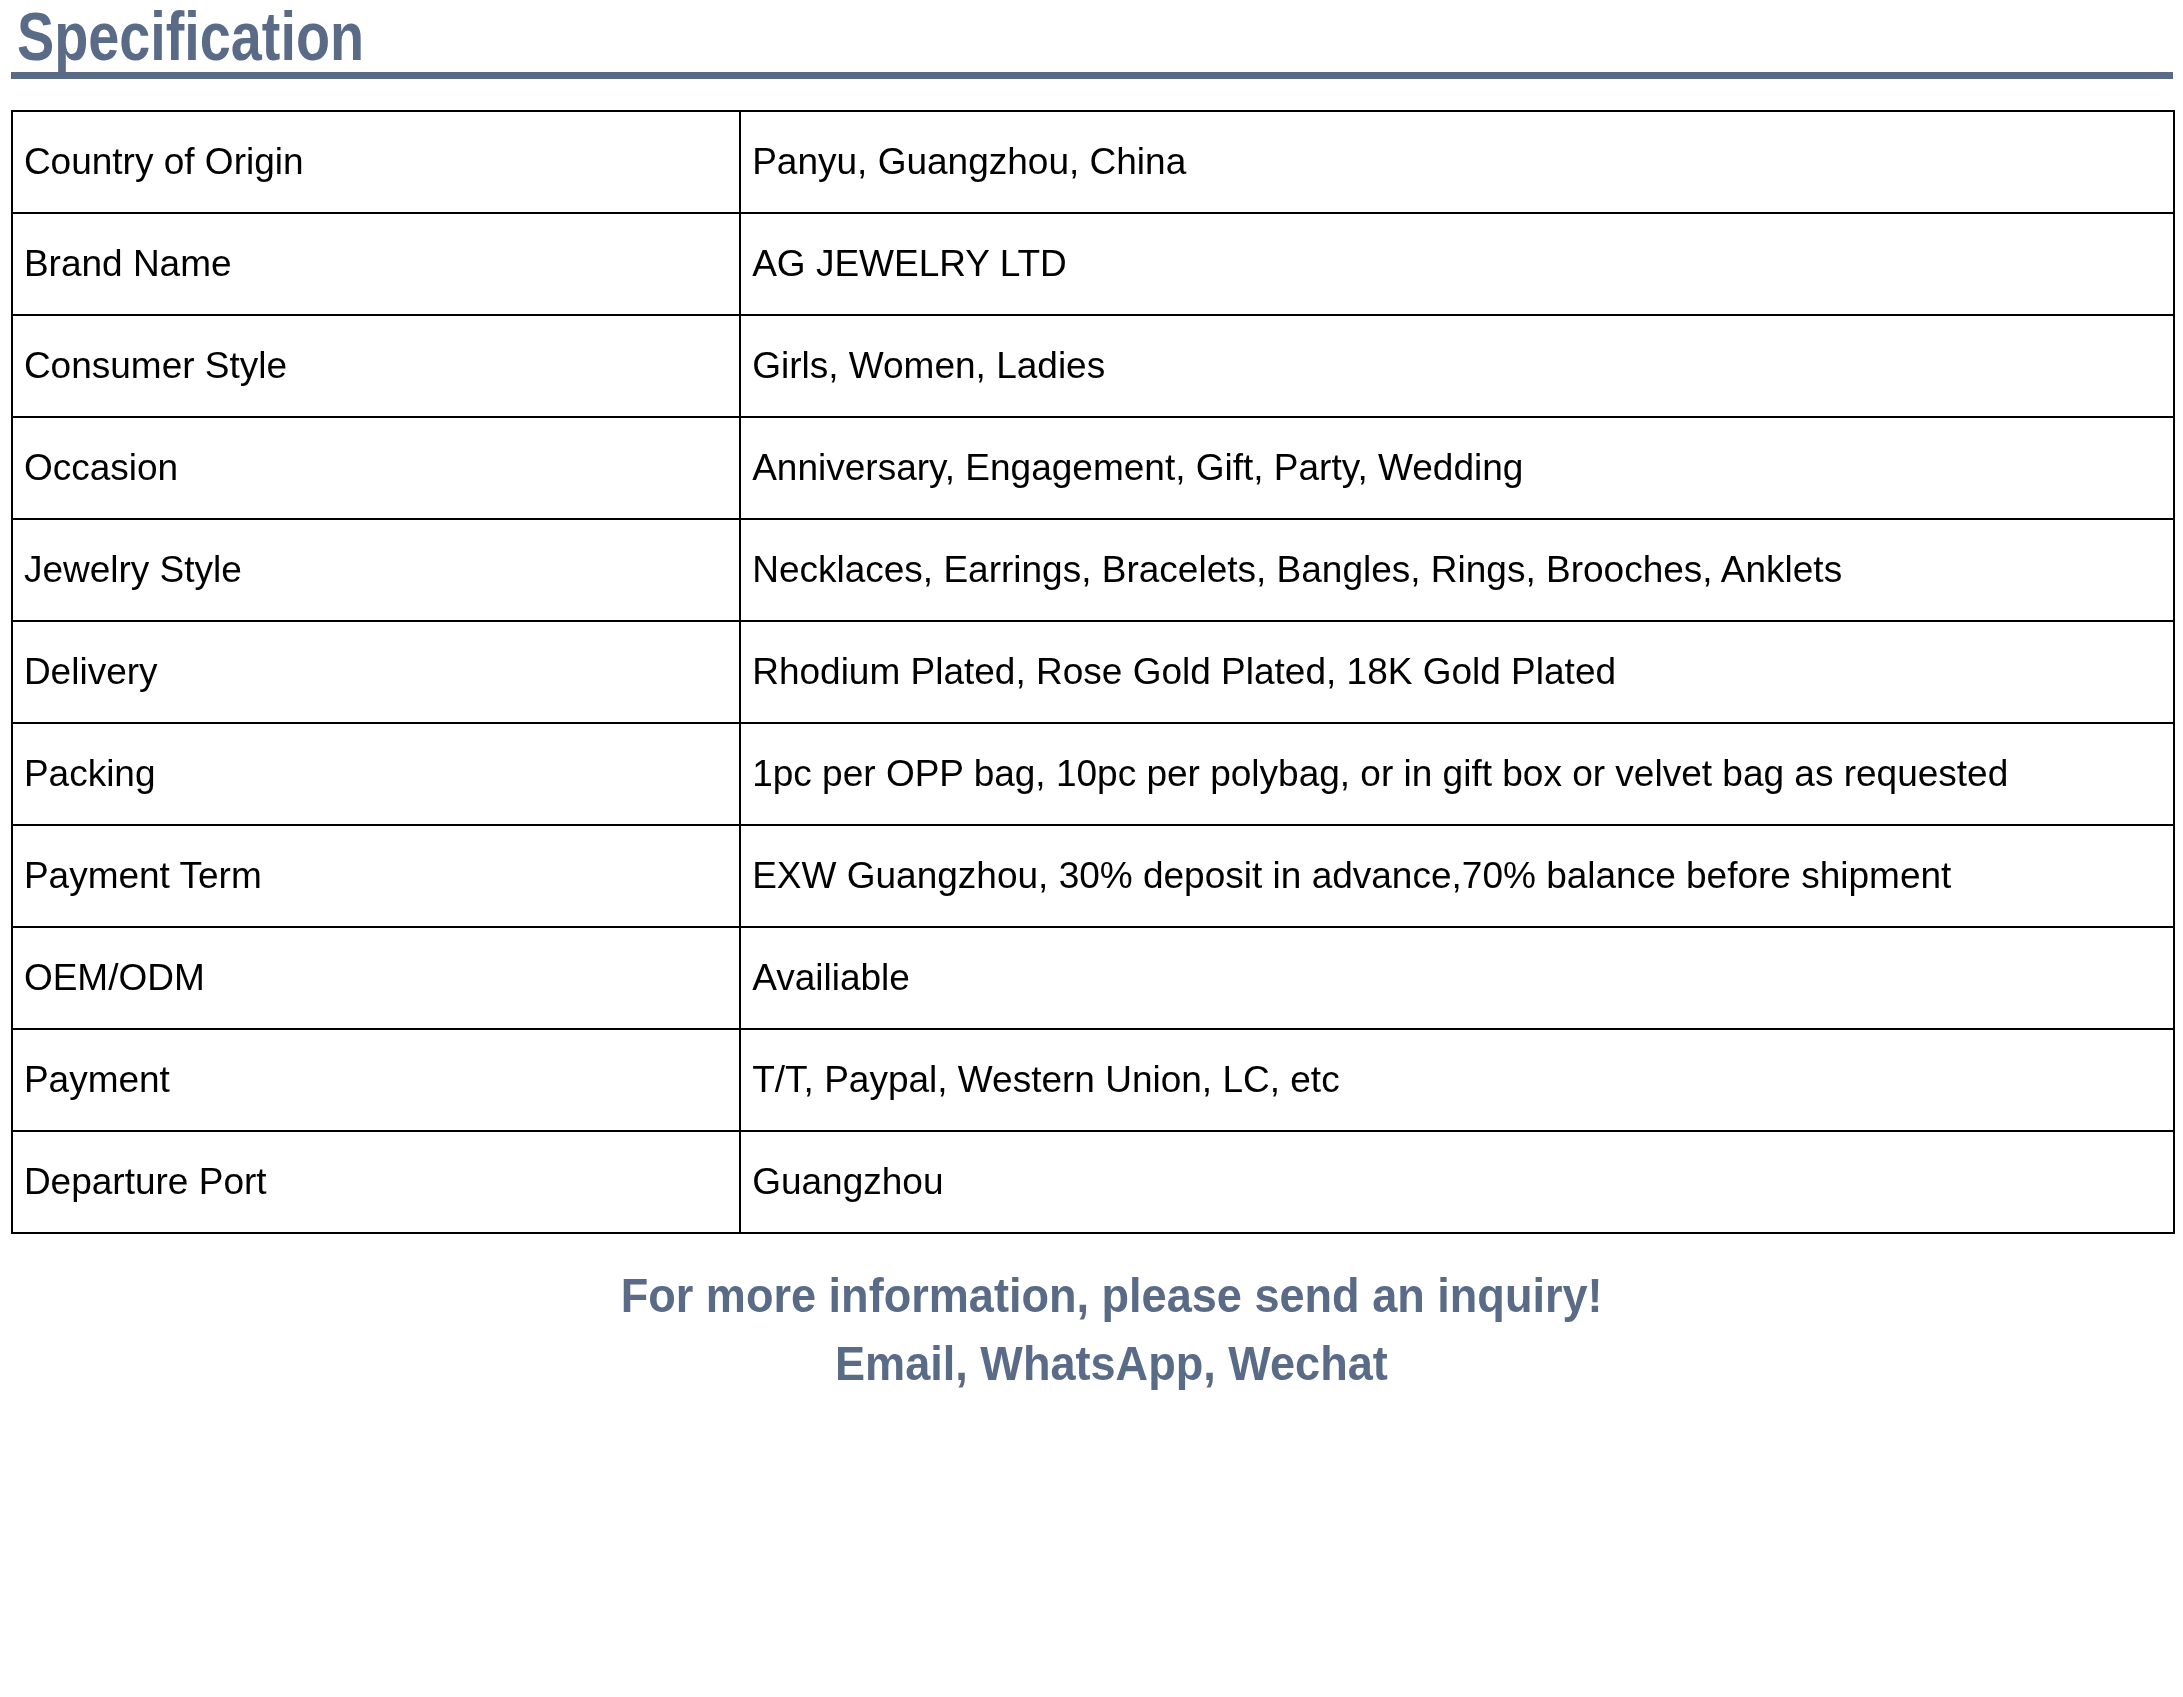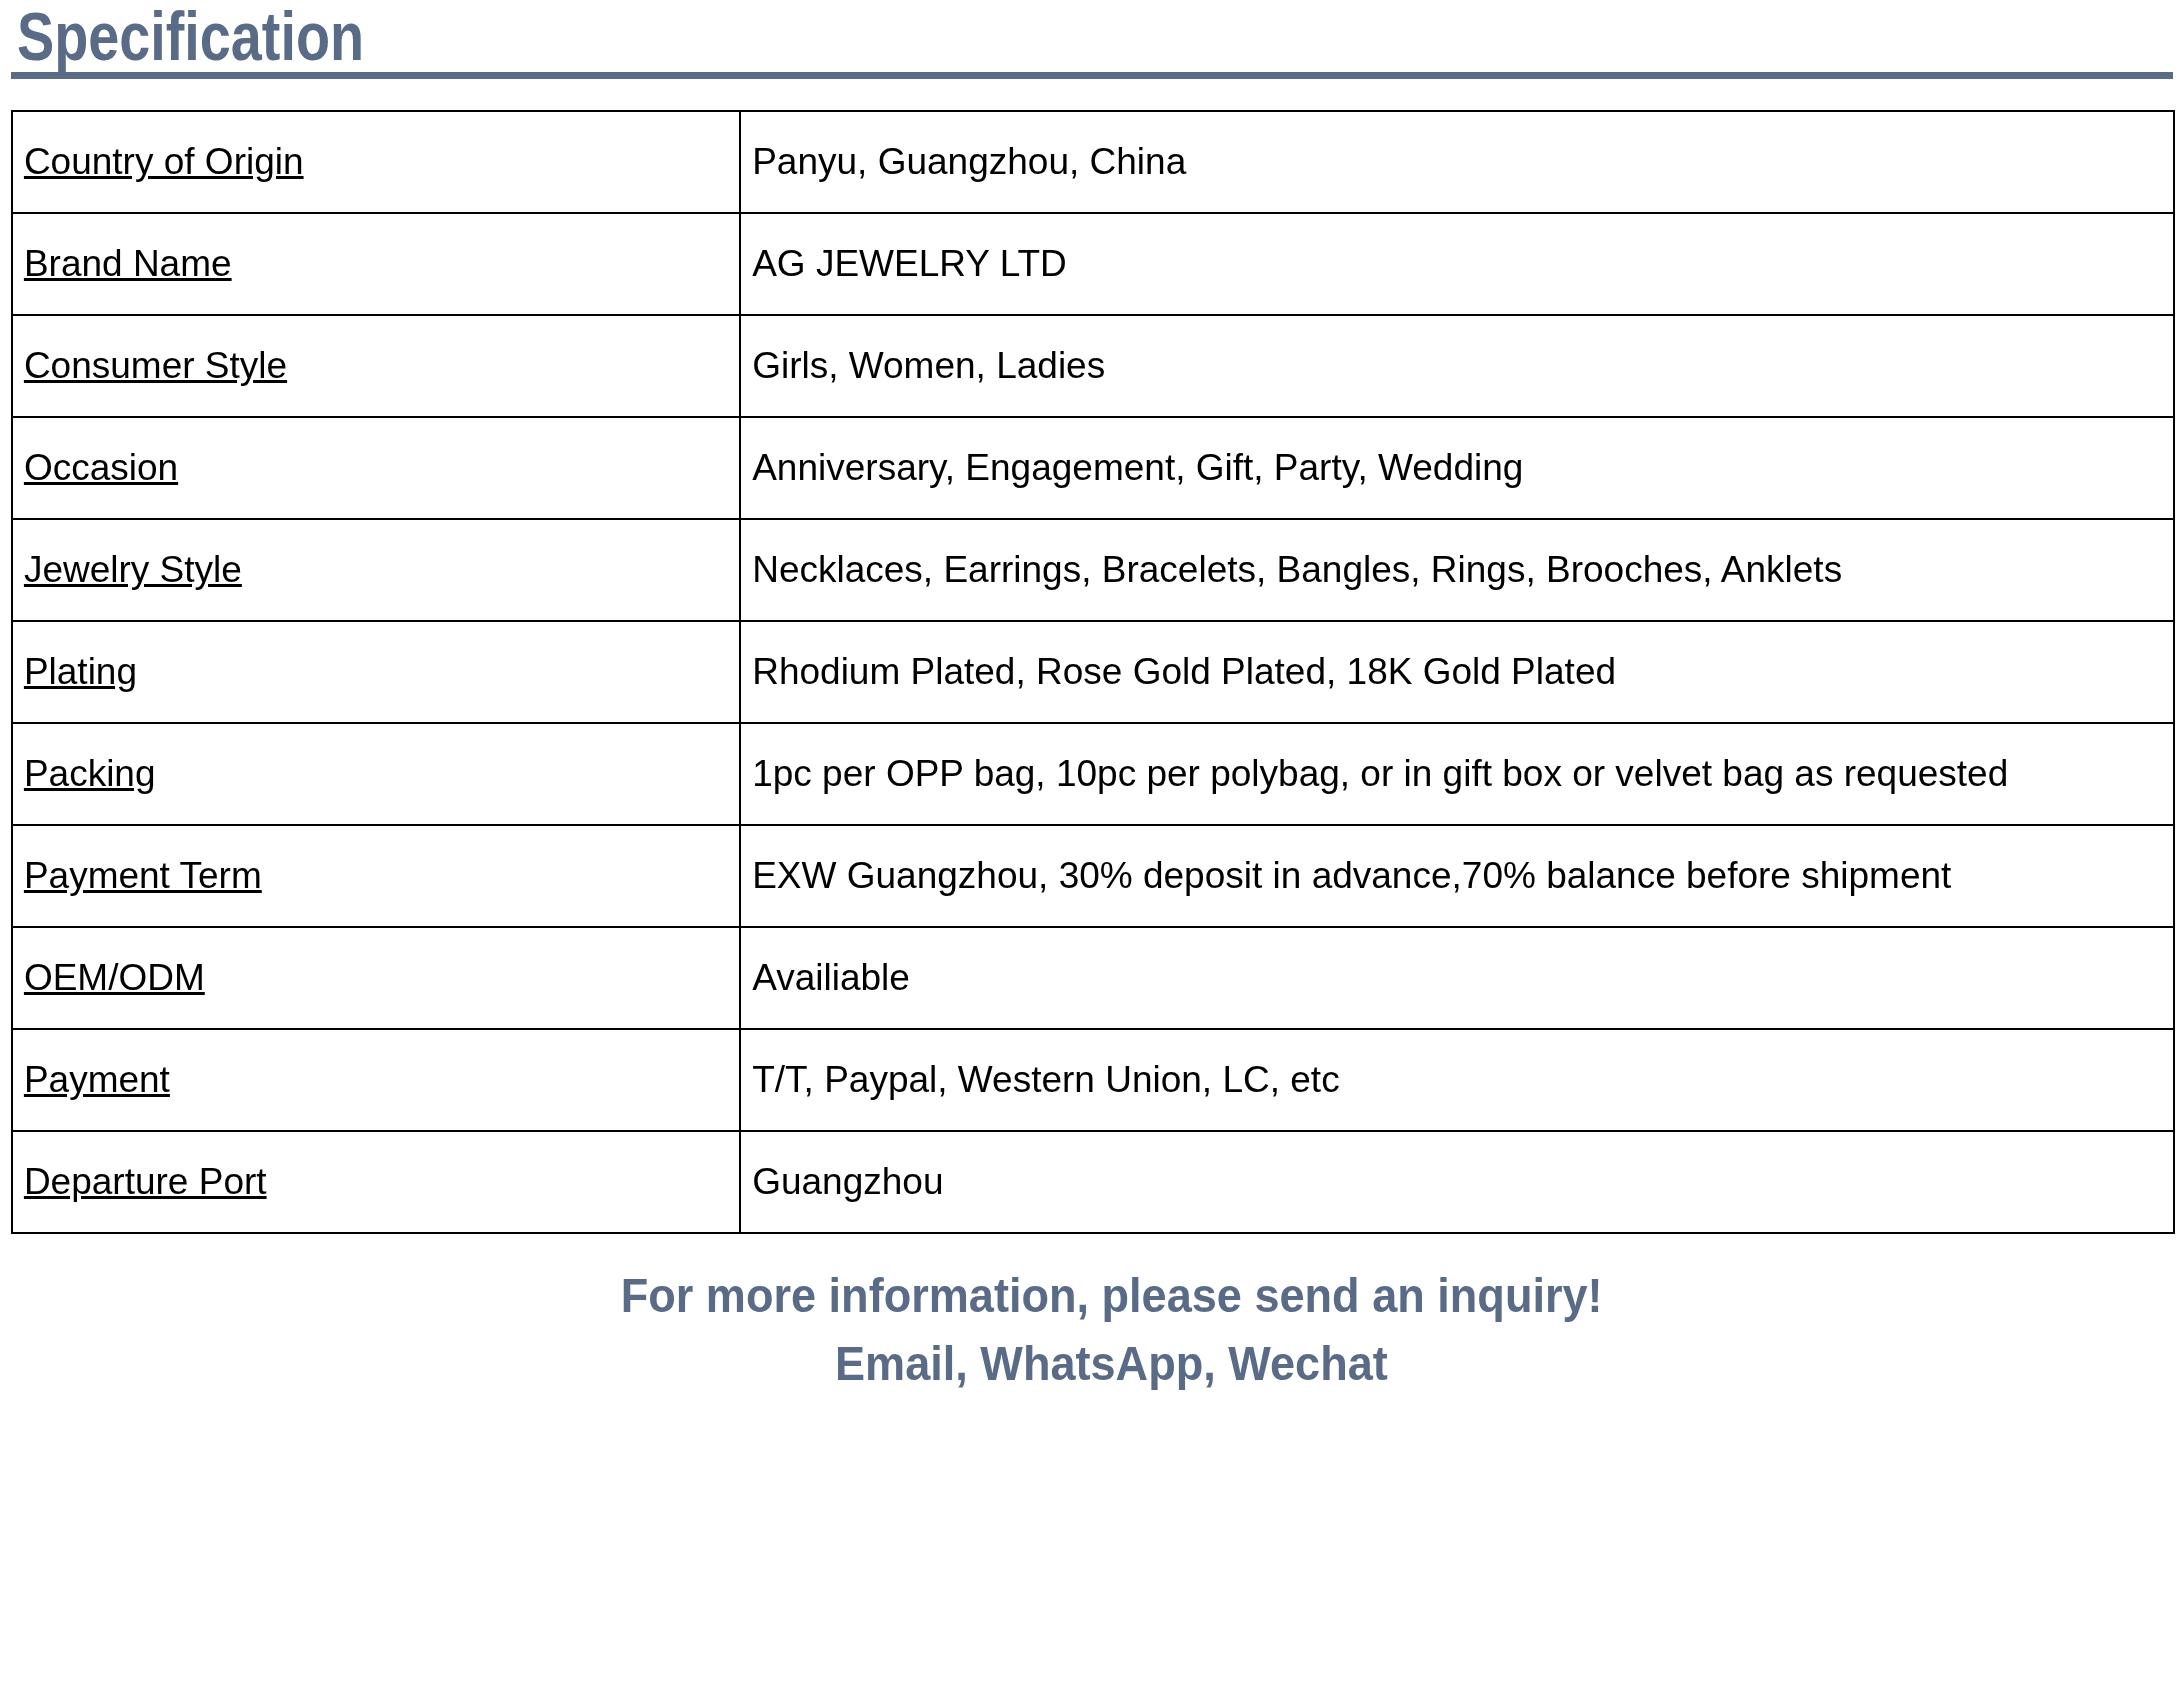--- a/index.html
+++ b/index.html
@@ -47,21 +47,21 @@
   table.spec-table td {
     border: 2.1px solid var(--border);
     height: 100px;
     vertical-align: middle;
     font-size: 37px;
     color: var(--text);
     padding: 0 7px 0 11.3px;
     white-space: nowrap;
     overflow: hidden;
   }
-  td.col-label { width: 708px; text-decoration: underline; }
+  td.col-label { width: 708px; }
   .footer {
     margin-top: 27px;
     width: 2183px;
     text-align: center;
     color: var(--accent);
     font-weight: bold;
     font-size: 49px;
   }
   .footer-line {
     line-height: 68px;
@@ -98,21 +98,21 @@
     </tr>
     <tr>
       <td class="col-label"><span>Occasion</span></td>
       <td class="col-value"><span>Anniversary, Engagement, Gift, Party, Wedding</span></td>
     </tr>
     <tr>
       <td class="col-label"><span>Jewelry Style</span></td>
       <td class="col-value"><span>Necklaces, Earrings, Bracelets, Bangles, Rings, Brooches, Anklets</span></td>
     </tr>
     <tr>
-      <td class="col-label"><span>Plating</span></td>
+      <td class="col-label"><span>Delivery</span></td>
       <td class="col-value"><span>Rhodium Plated, Rose Gold Plated, 18K Gold Plated</span></td>
     </tr>
     <tr>
       <td class="col-label"><span>Packing</span></td>
       <td class="col-value"><span>1pc per OPP bag, 10pc per polybag, or in gift box or velvet bag as requested</span></td>
     </tr>
     <tr>
       <td class="col-label"><span>Payment Term</span></td>
       <td class="col-value"><span>EXW Guangzhou, 30% deposit in advance,70% balance before shipment</span></td>
     </tr>

